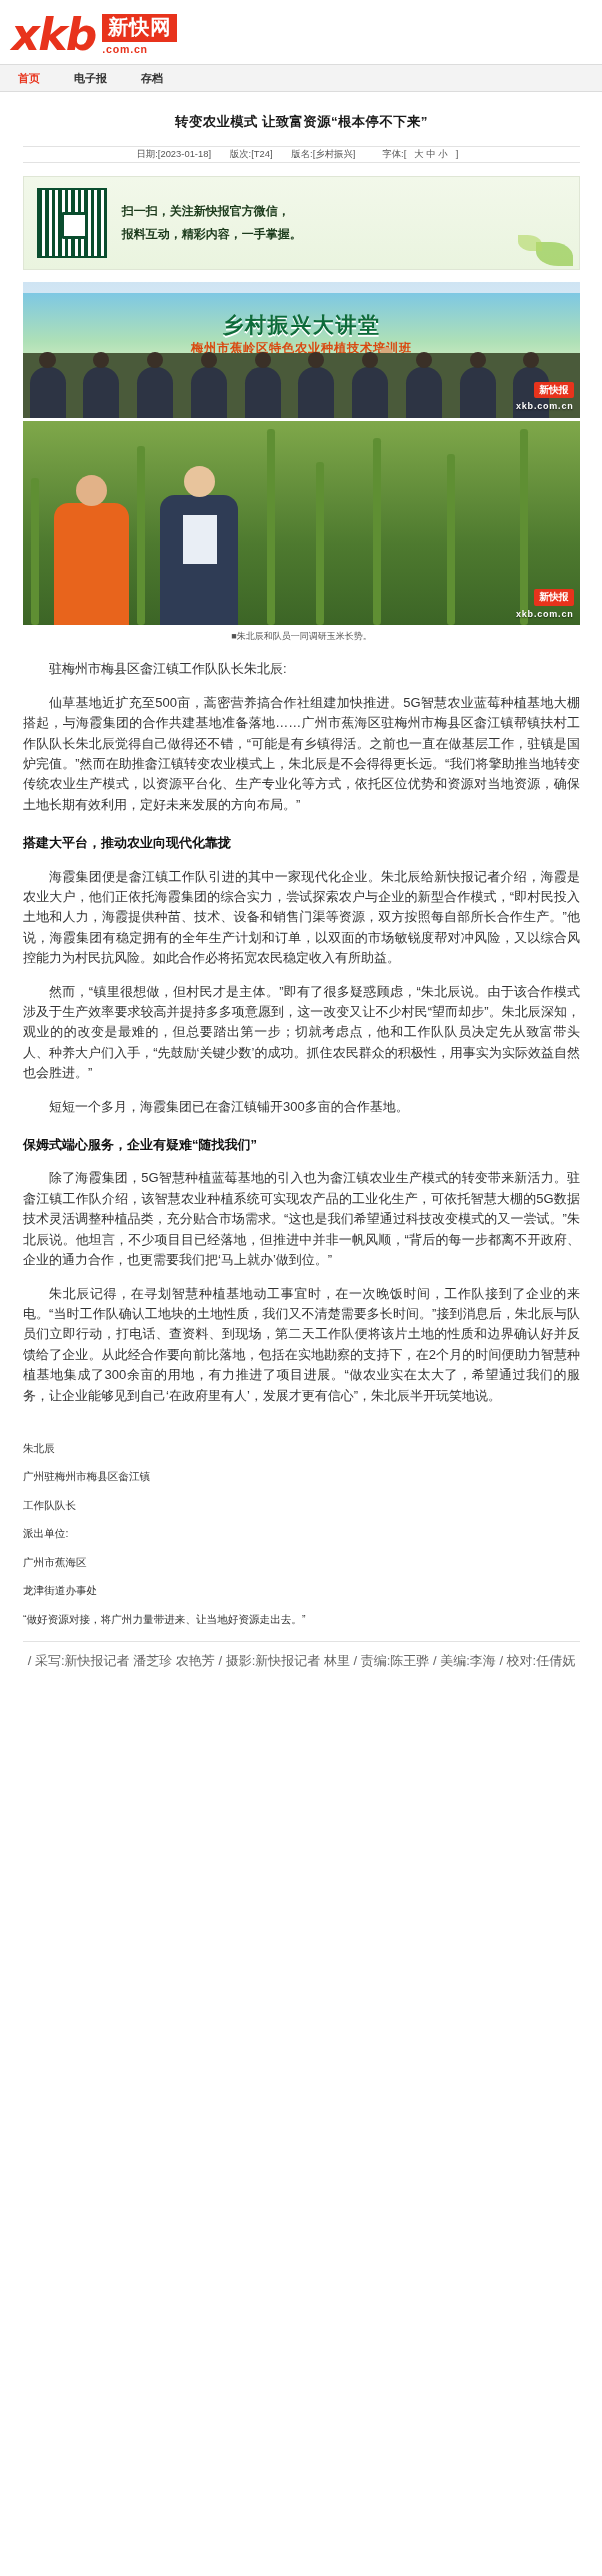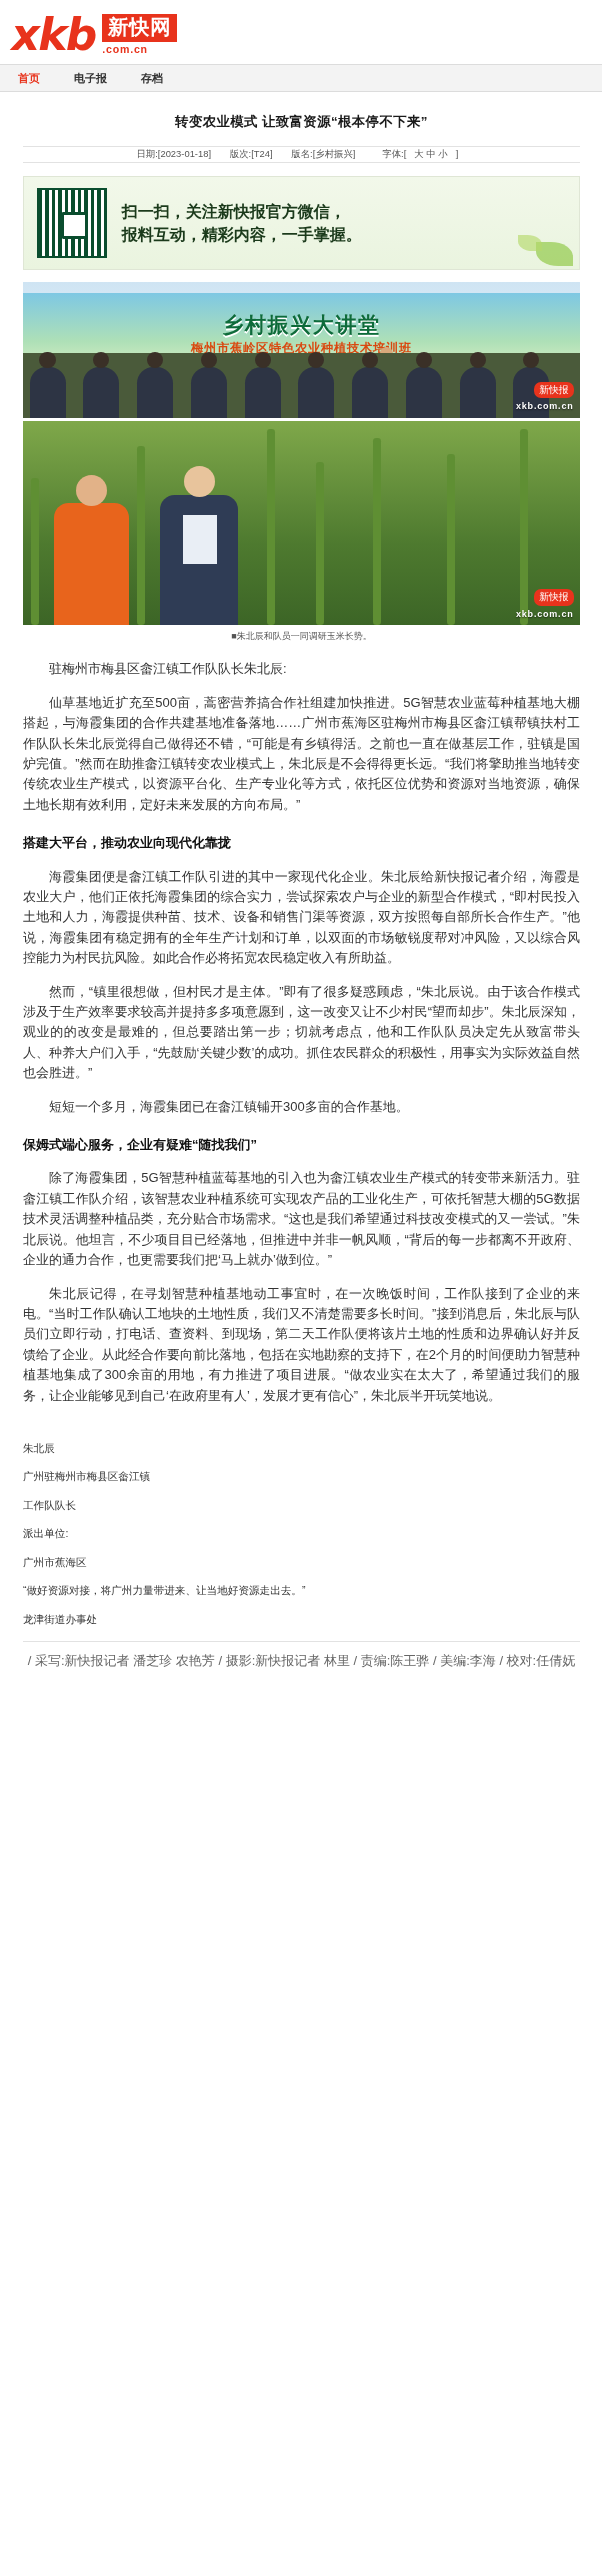--- a/index.html
+++ b/index.html
@@ -110,21 +110,21 @@
     position: relative;
   }
   .qr-code:after{
     content:"";
     position:absolute; left:50%; top:50%;
     width:21px;height:21px;margin:-10.6px 0 0 -10.6px;
     background:#fff;border:3.3px solid #0a4d2e;border-radius:2.4px;
   }
   .qr-text {
     margin-left: 14.7px;
-    font-size: 16px;
+    font-size: 12px;
     line-height: 23px;
     color: #1b3a1b;
     font-weight: bold;
   }
   .leaf {
     position: absolute; right: 6.5px; bottom: 3.3px;
     width: 37px; height: 24.4px;
     background: #8cc63f; border-radius: 0 60% 0 60%;
     opacity: .65;
   }
@@ -133,22 +133,22 @@
   
   .photo { width: 100%; position: relative; margin-bottom: 3.3px; overflow:hidden;}
   .photo .wm {
     position:absolute; right:6.5px; bottom:6.5px;
     color:#fff; font-size:9px; font-weight:bold;
     text-shadow:0 0.8px 1.6px rgba(0,0,0,.6);
     letter-spacing:0.8px;
   }
   .photo .wm-badge{
     position:absolute; right:6.5px; bottom:19.6px;
-    background:#e8331c;color:#fff;font-size:9.8px;font-weight:normal;
-    padding:1.6px 4.9px;border-radius:7px;
+    background:#e8331c;color:#fff;font-size:9.8px;font-weight:bold;
+    padding:1.6px 4.9px;border-radius:2px;
   }
 
   
   .photo1 { height: 136px; background: linear-gradient(180deg,#cfe4f3 0%,#dfeef8 40%,#b9cfa8 41%,#6f9456 100%); }
   .p1-banner{
     position:absolute; left:0; right:0; top:11.4px; height:88px;
     background: linear-gradient(180deg,#7ec8e3 0%,#aee0b7 55%,#e8f3c8 100%);
   }
   .p1-banner .bt{
     position:absolute; top:18px; left:0; right:0; text-align:center;
@@ -337,20 +337,20 @@
       <p>除了海霞集团，5G智慧种植蓝莓基地的引入也为畲江镇农业生产模式的转变带来新活力。驻畲江镇工作队介绍，该智慧农业种植系统可实现农产品的工业化生产，可依托智慧大棚的5G数据技术灵活调整种植品类，充分贴合市场需求。“这也是我们希望通过科技改变模式的又一尝试。”朱北辰说。他坦言，不少项目目已经落地，但推进中并非一帆风顺，“背后的每一步都离不开政府、企业的通力合作，也更需要我们把‘马上就办’做到位。”</p>
       <p>朱北辰记得，在寻划智慧种植基地动工事宜时，在一次晚饭时间，工作队接到了企业的来电。“当时工作队确认工地块的土地性质，我们又不清楚需要多长时间。”接到消息后，朱北辰与队员们立即行动，打电话、查资料、到现场，第二天工作队便将该片土地的性质和边界确认好并反馈给了企业。从此经合作要向前比落地，包括在实地勘察的支持下，在2个月的时间便助力智慧种植基地集成了300余亩的用地，有力推进了项目进展。“做农业实在太大了，希望通过我们的服务，让企业能够见到自己‘在政府里有人’，发展才更有信心”，朱北辰半开玩笑地说。</p>
     </div>
 
     <div class="sign">
       <p>朱北辰</p>
       <p>广州驻梅州市梅县区畲江镇</p>
       <p>工作队队长</p>
       <p>派出单位:</p>
       <p>广州市蕉海区</p>
+      <p>龙津街道办事处</p>
       <p>“做好资源对接，将广州力量带进来、让当地好资源走出去。”</p>
-      <p>龙津街道办事处</p>
     </div>
 
     <div class="credits">/ 采写:新快报记者 潘芝珍 农艳芳 / 摄影:新快报记者 林里 / 责编:陈王骅 / 美编:李海 / 校对:任倩妩</div>
   </div>
 </div>
 
 
 </body></html>

